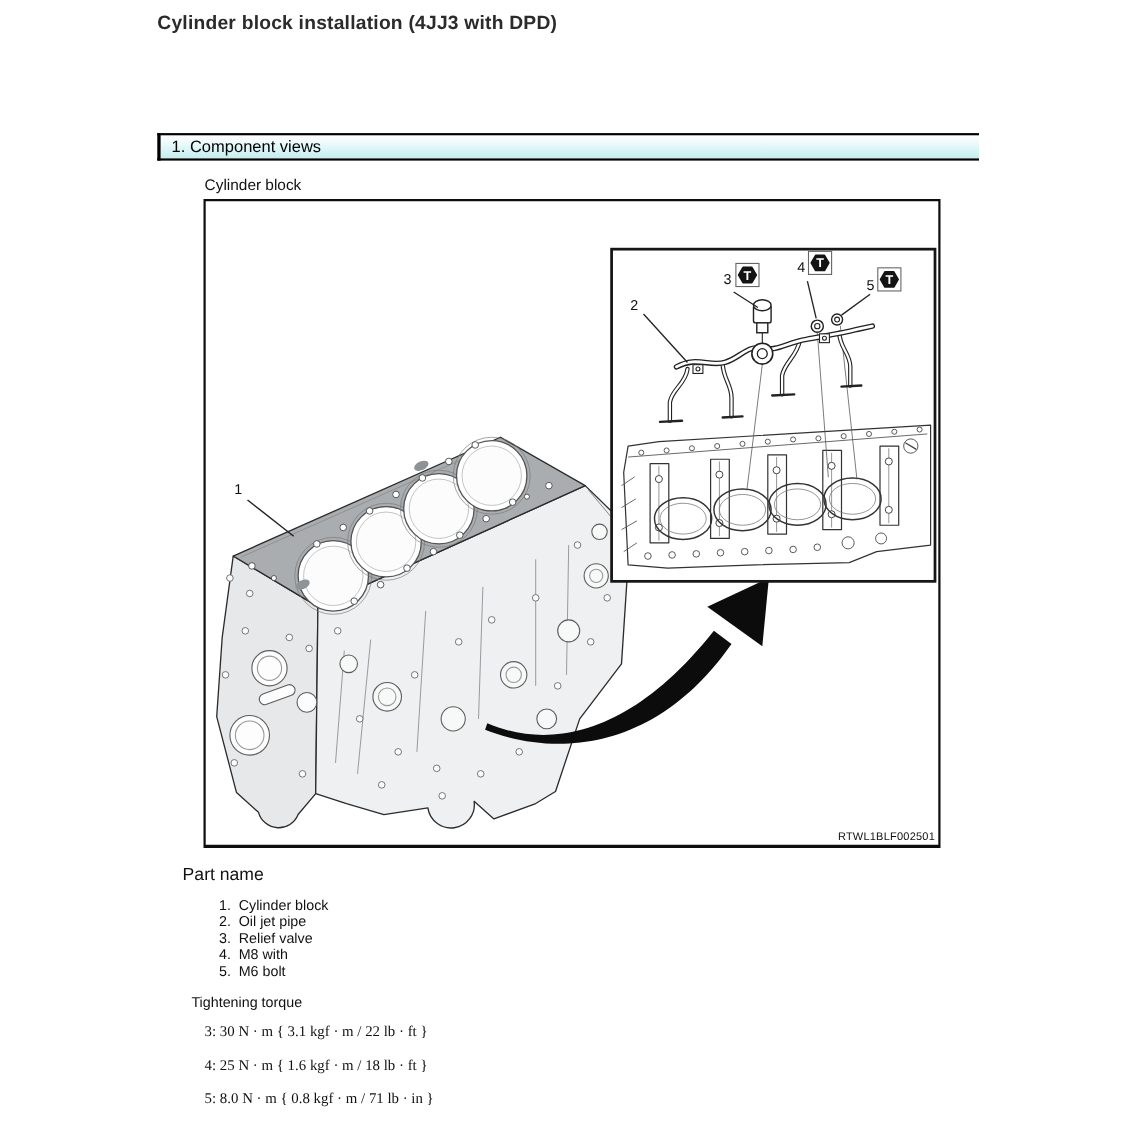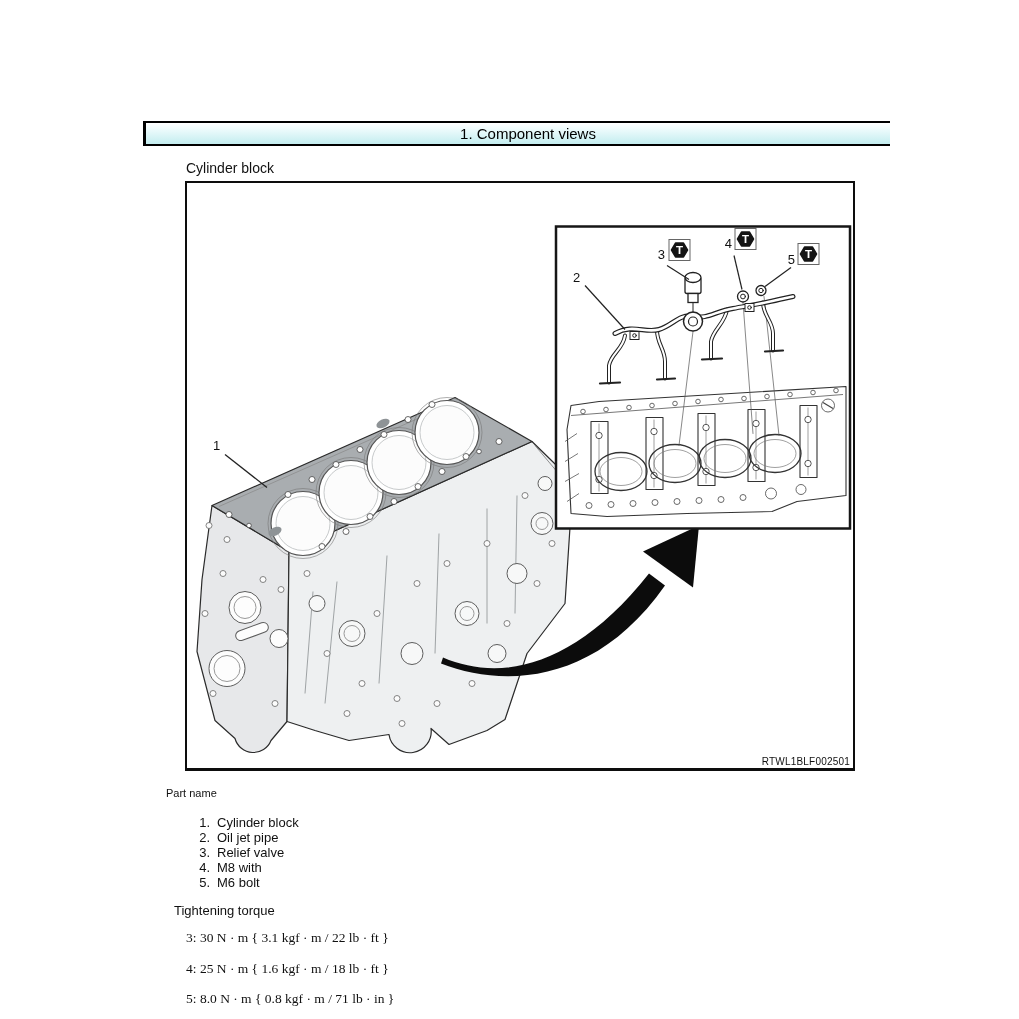--- a/index.html
+++ b/index.html
@@ -3,41 +3,42 @@
 <meta charset="utf-8">
 <style>
   html,body{margin:0;padding:0;background:#ffffff;}
   .page{position:relative;width:1019px;height:1019px;background:#ffffff;overflow:hidden;
         font-family:"Liberation Sans",sans-serif;color:#111;}
   .doc-title{position:absolute;left:143px;top:10px;font-size:17.5px;font-weight:bold;color:#2b2b2b;
              letter-spacing:.2px;}
   .section-bar{position:absolute;left:143px;top:121px;width:747px;height:25px;box-sizing:border-box;
                border-top:2px solid #000;border-bottom:2px solid #000;border-left:3px solid #000;
                background:linear-gradient(to bottom,#ffffff 0%,#eafafb 35%,#c3edef 100%);
-               font-size:15px;line-height:21px;padding-left:20px;color:#000;text-align:center;}
+               font-size:15px;line-height:21px;padding-left:10px;color:#000;}
   .fig-label{position:absolute;left:186px;top:160px;font-size:14px;color:#111;}
   .fig-frame{position:absolute;left:185px;top:181px;width:670px;height:590px;box-sizing:border-box;
              border:2px solid #0d0d0d;border-bottom-width:3px;background:#fff;}
   .fig-frame svg{display:block;width:666px;height:585px;}
   .fig-code{position:absolute;right:3px;bottom:1px;font-size:10px;color:#111;letter-spacing:.2px;}
-  .part-heading{position:absolute;left:166px;top:787px;font-size:11px;}
+  .part-heading{position:absolute;left:166px;top:787px;font-size:16px;}
   .part-list{position:absolute;left:195px;top:815px;font-size:13px;}
   .part-row{display:flex;height:15px;line-height:15px;}
   .part-num{width:15px;text-align:right;}
   .part-name{margin-left:7px;}
   .torque-heading{position:absolute;left:174px;top:903px;font-size:13px;}
   .torque-list{position:absolute;left:186px;top:931px;font-size:13.5px;}
   .torque-line{height:14px;line-height:14px;margin-bottom:16.5px;white-space:pre;font-family:Liberation Serif, serif;}
   text{font-family:"Liberation Sans",sans-serif;}
 </style>
 </head>
 <body>
 
 <div class="page">
 
+  <div class="doc-title">Cylinder block installation (4JJ3 with DPD)</div>
 
   <div class="section-bar">
     <span>1. Component views</span>
   </div>
 
   <div class="fig-label">Cylinder block</div>
 
   <div class="fig-frame">
     <svg viewBox="0 0 666 584" xmlns="http://www.w3.org/2000/svg">
 

